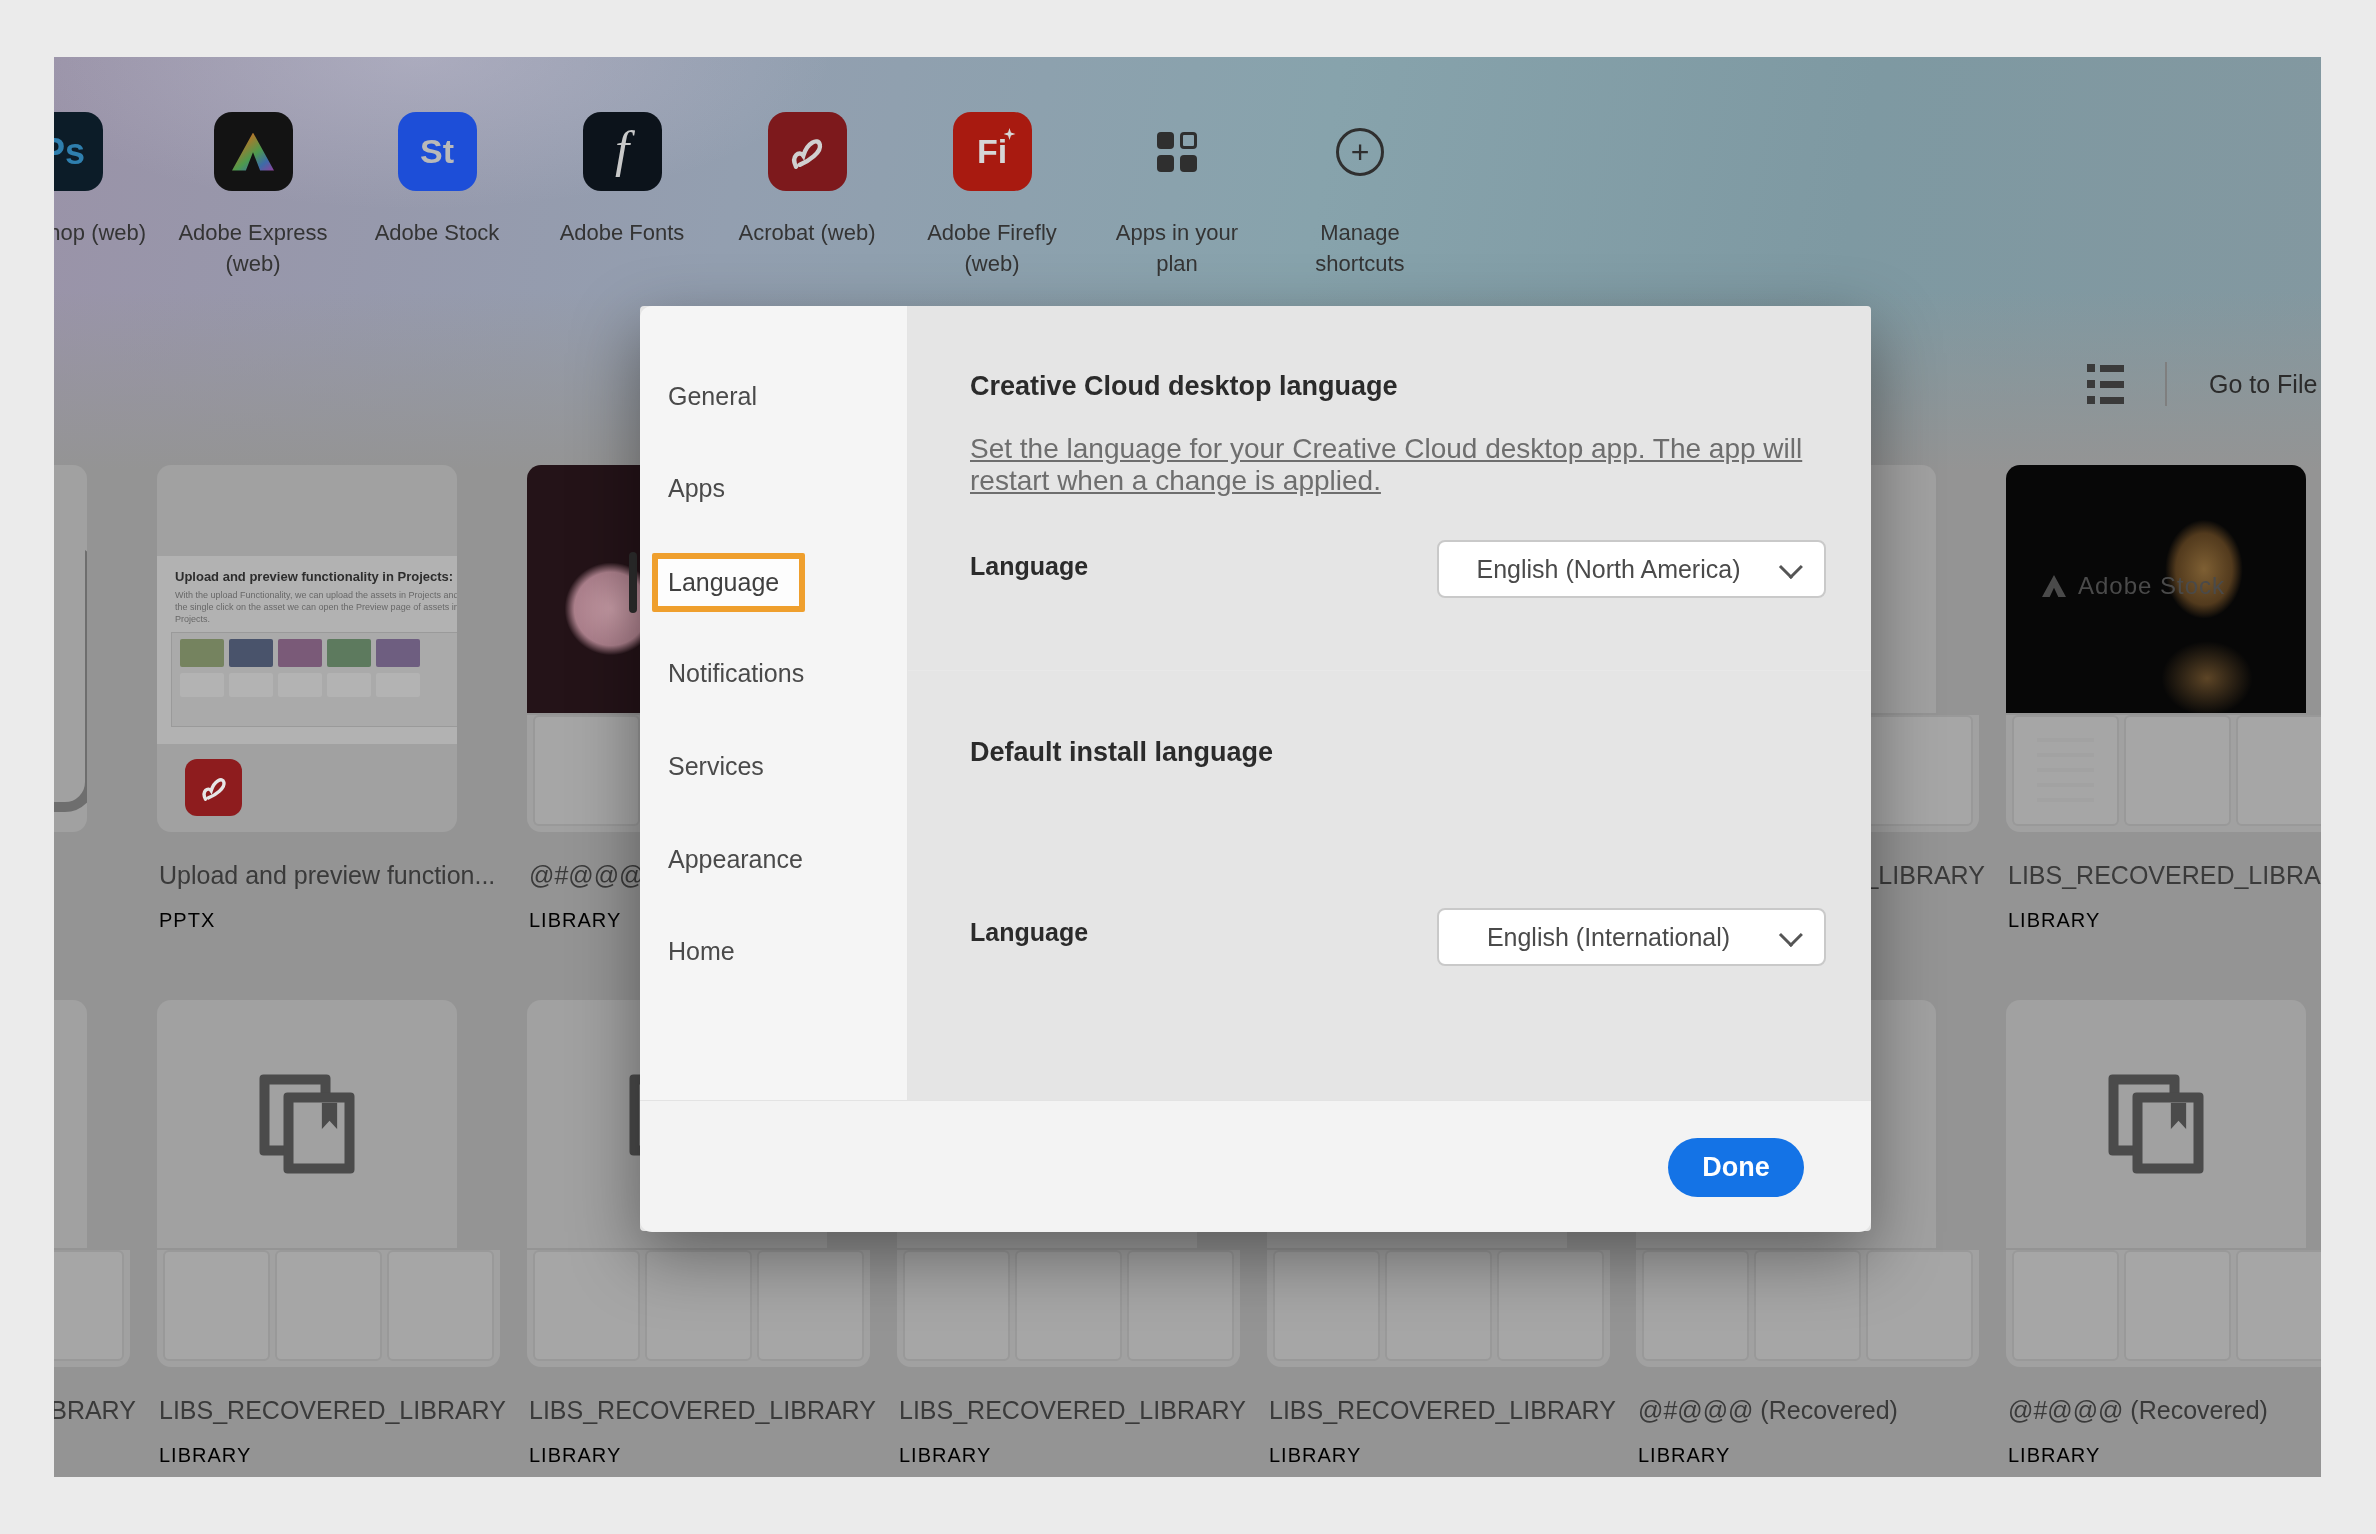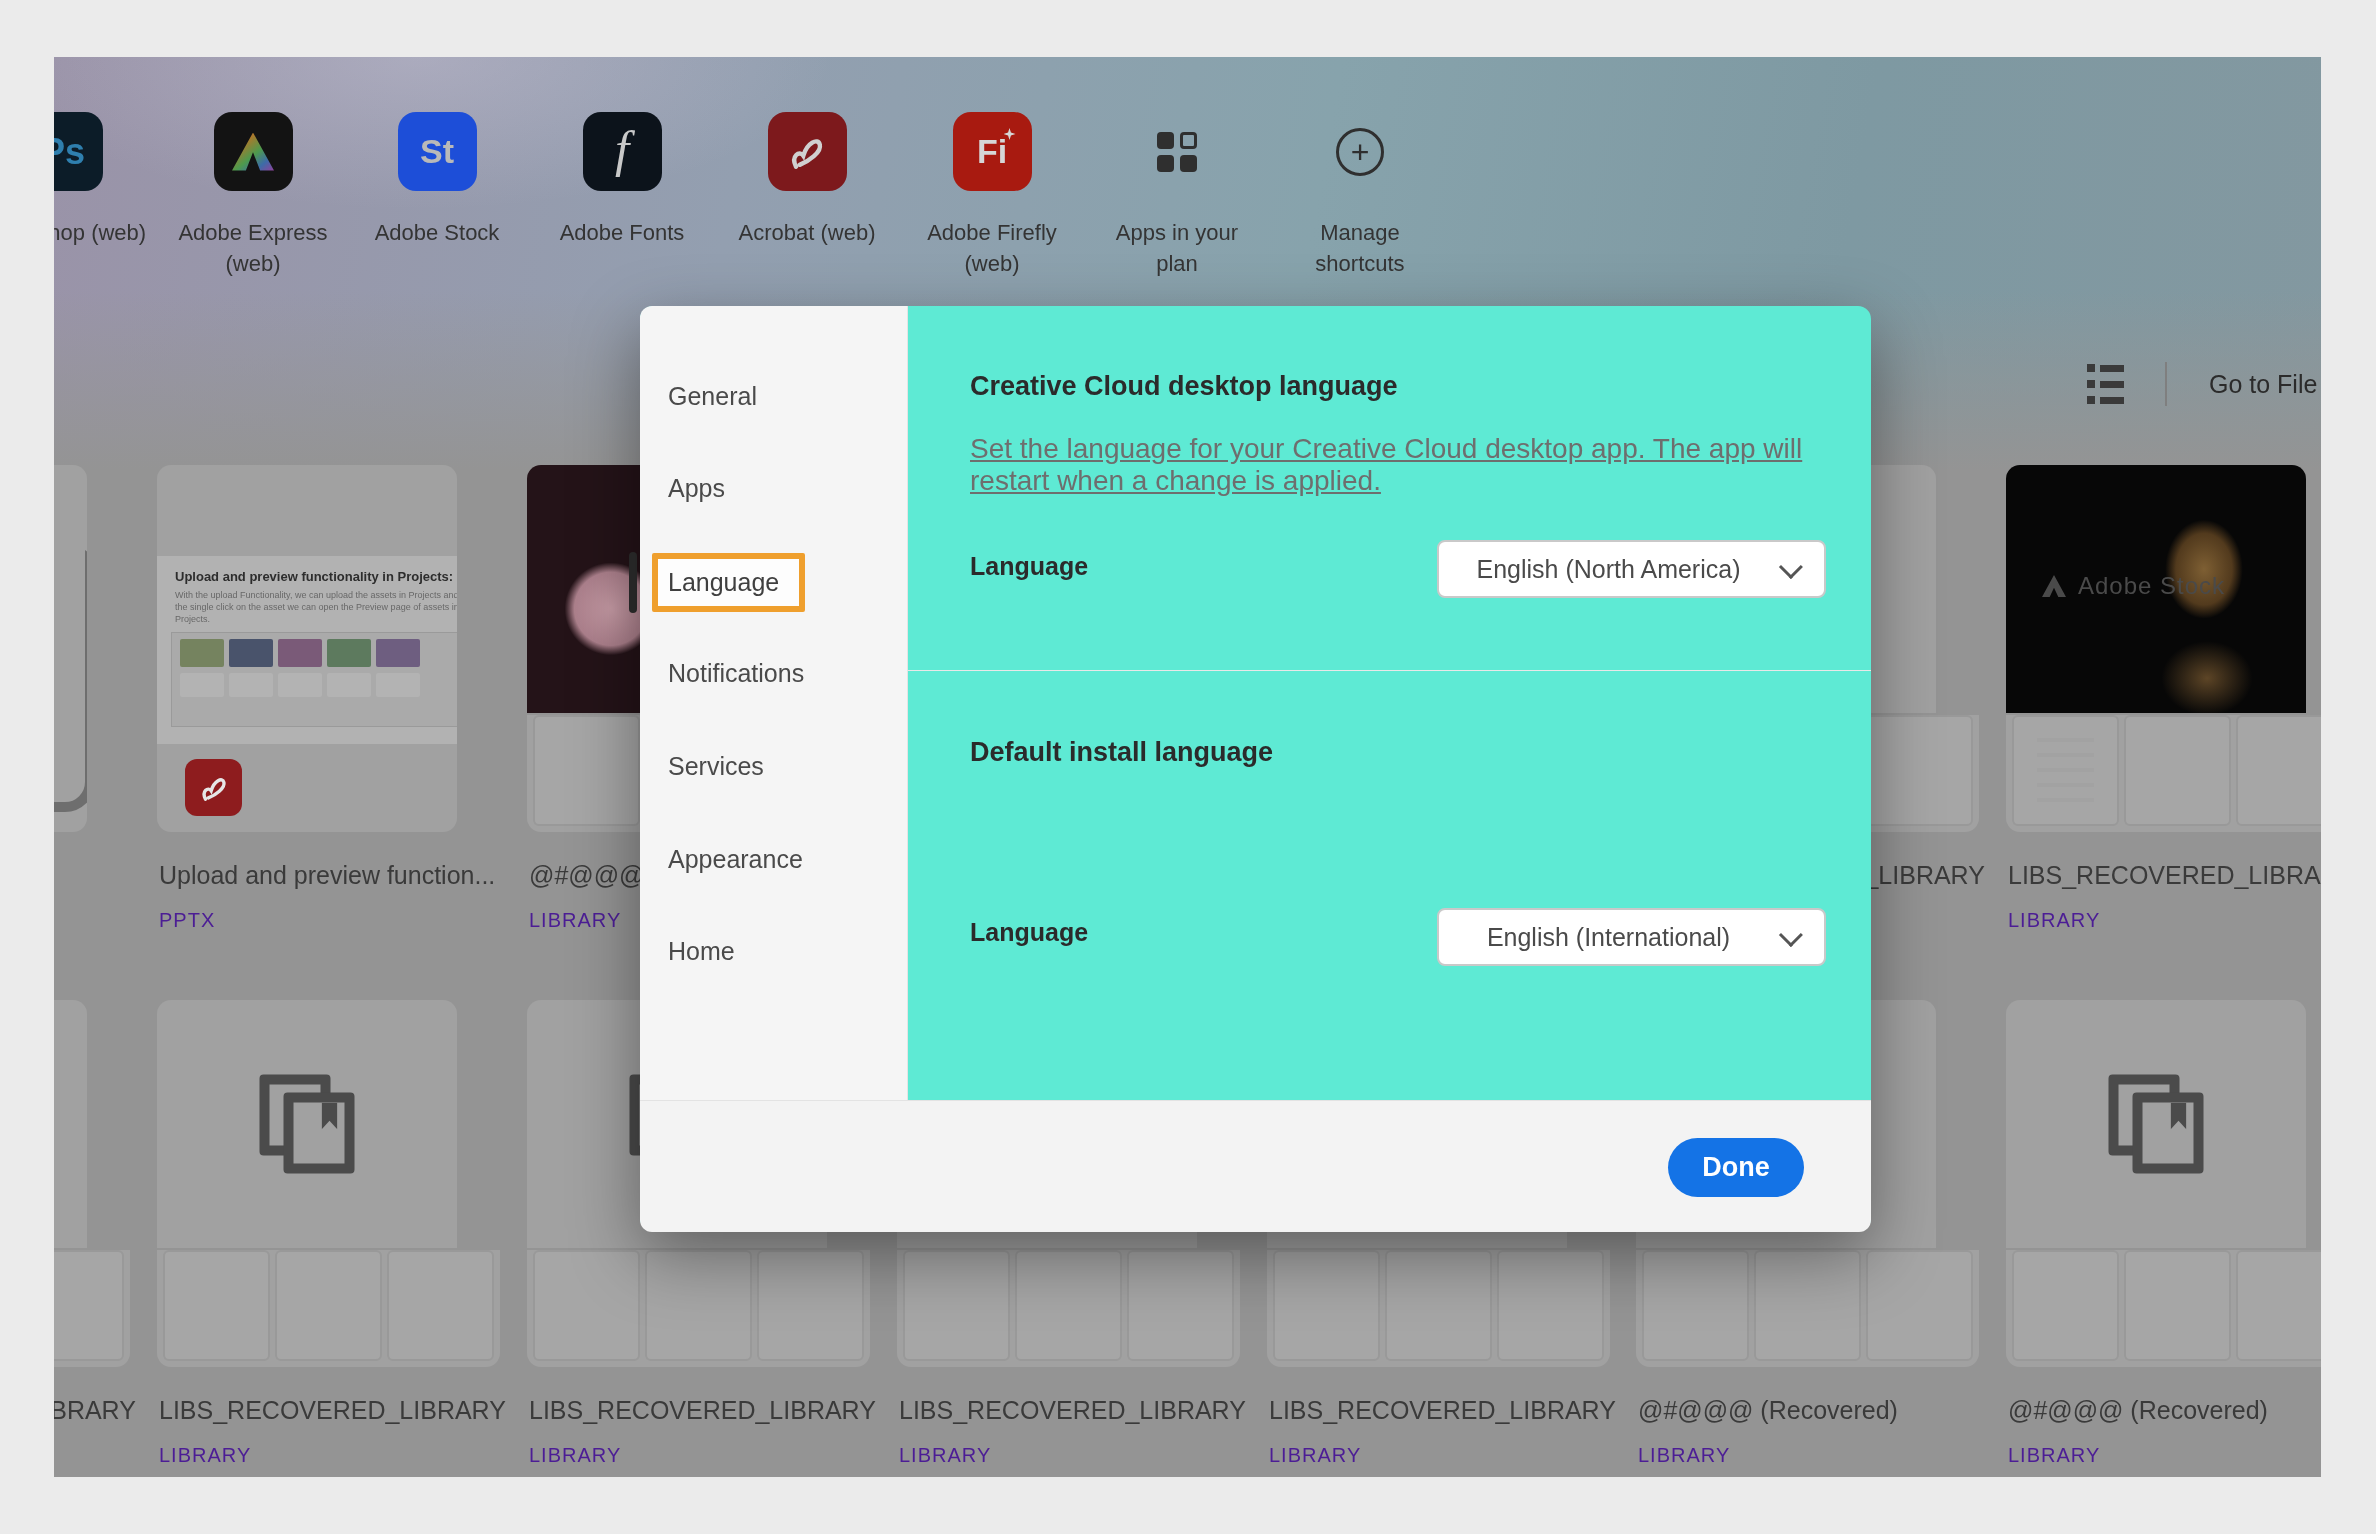--- a/index.html
+++ b/index.html
@@ -43,21 +43,21 @@
   
   .card{position:absolute;width:343px;cursor:pointer;}
   .r1{top:408px}.r2{top:943px}
   .c1{left:-267px}.c2{left:103px}.c3{left:473px}.c4{left:843px}.c5{left:1213px}.c6{left:1582px}.c7{left:1952px}
   .thumb{position:absolute;left:0;top:0;width:300px;background:#a1a1a1;border-radius:14px 14px 0 0;overflow:hidden;}
   .lib .thumb{height:248px;}
   .file .thumb{height:367px;border-radius:14px;}
   .strip{position:absolute;left:0;top:250px;width:343px;height:117px;background:#a1a1a1;border-radius:0 0 14px 14px;display:flex;gap:5px;padding:0 6px;box-sizing:border-box;}
   .strip .stile{flex:1;background:#a6a6a6;border:2px solid #999999;border-radius:6px;margin-bottom:6px;box-sizing:border-box;overflow:hidden;position:relative;}
   .card-title{position:absolute;left:2px;top:396px;font-size:25px;color:#3a3a3a;white-space:nowrap;}
-  .card-sub{position:absolute;left:2px;top:444px;font-size:20px;letter-spacing:1px;color:#4c1d95;white-space:nowrap;}
+  .card-sub{position:absolute;left:2px;top:444px;font-size:20px;letter-spacing:1px;color:#000000;white-space:nowrap;}
   
   .lib-icon{position:absolute;left:50%;top:50%;transform:translate(-50%,-50%);width:95px;height:99px;}
   .lib-icon .back{position:absolute;left:0;top:0;width:51px;height:61px;border:10px solid #4b4b4b;border-radius:4px;}
   .lib-icon .front{position:absolute;right:0;bottom:0;width:51px;height:61px;border:10px solid #4b4b4b;border-radius:4px;background:#a1a1a1;}
   .lib-icon .bm{position:absolute;right:7px;top:0;width:16px;height:27px;background:#4b4b4b;clip-path:polygon(0 0,100% 0,100% 100%,50% 68%,0 100%);}
   
   .file-icon{position:absolute;left:40px;top:44px;width:248px;height:283px;border:10px solid #6e6e6e;border-radius:30px;
       clip-path:polygon(0 0,76% 0,100% 16%,100% 100%,0 100%);}
   
   .slide{position:absolute;left:0;top:91px;width:343px;height:188px;background:#b2b2b2;}
@@ -89,21 +89,21 @@
   .t-profile{background:linear-gradient(90deg,#551129 0%,#6e2012 13%,#cfcfcf 13%,#cfcfcf 87%,#7a2414 87%,#4f120b 100%);}
   .t-profile .rows{position:absolute;left:22%;right:22%;top:20%;bottom:14%;
       background:repeating-linear-gradient(180deg,#a2a2a2 0 4px,rgba(0,0,0,0) 4px 15px);}
   .t-kitten{background:
       radial-gradient(ellipse 15px 13px at 50% 30%, #c48a49 0%, rgba(0,0,0,0) 78%),
       radial-gradient(ellipse 19px 26px at 53% 63%, #bb7f41 0%, rgba(0,0,0,0) 78%),
       #c6c6c6;}
   
   .scroll-handle{position:absolute;left:575px;top:495px;width:8px;height:61px;background:#2e2e2e;border-radius:4px;}
   
-  .modal{position:absolute;left:586px;top:249px;width:1231px;height:925px;background:#5eead4;border-radius:13px;
+  .modal{position:absolute;left:586px;top:249px;width:1231px;height:925px;background:#e5e5e5;border-radius:4px;
       box-shadow:0 24px 69px rgba(0,0,0,.40);z-index:10;}
   .m-sidebar{position:absolute;left:0;top:0;width:267px;height:794px;background:#f5f5f5;border-right:1px solid #e4e4e4;border-radius:12px 0 0 0;}
   .side-item{position:absolute;left:28px;height:40px;display:flex;align-items:center;font-size:25px;color:#4a4a4a;cursor:pointer;white-space:nowrap;}
   .si-0{top:70px}.si-1{top:162px}.si-3{top:347px}.si-4{top:440px}.si-5{top:533px}.si-6{top:625px}
   .side-item.active-box{left:12px;top:247px;height:47px;width:125px;border:6px solid #EF9F2D;background:#fdfdfd;border-radius:2px;padding:0 6px 0 10px;color:#3f3f3f;}
   .m-divider-h{position:absolute;left:268px;right:0;top:364px;height:1px;background:#e8e8e8;}
   .m-h1{position:absolute;left:330px;font-size:27px;font-weight:700;color:#2b2b2b;}
   .mh-1{top:65px}.mh-2{top:431px}
   .m-p{position:absolute;left:330px;width:891px;font-size:28px;line-height:32px;color:#6e6e6e;text-decoration:underline;}
   .mp-1{top:127px}.mp-2{top:495px}

